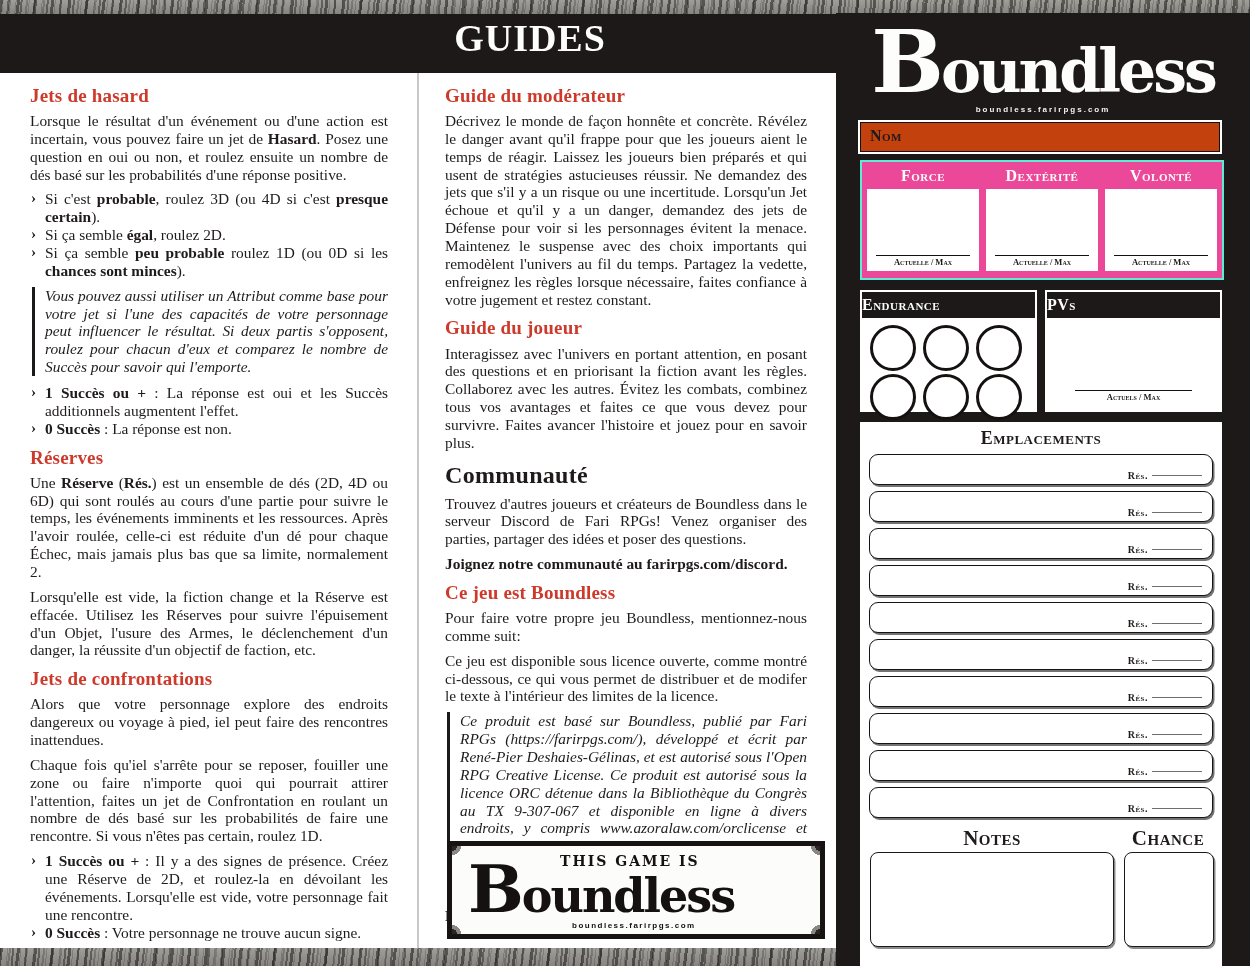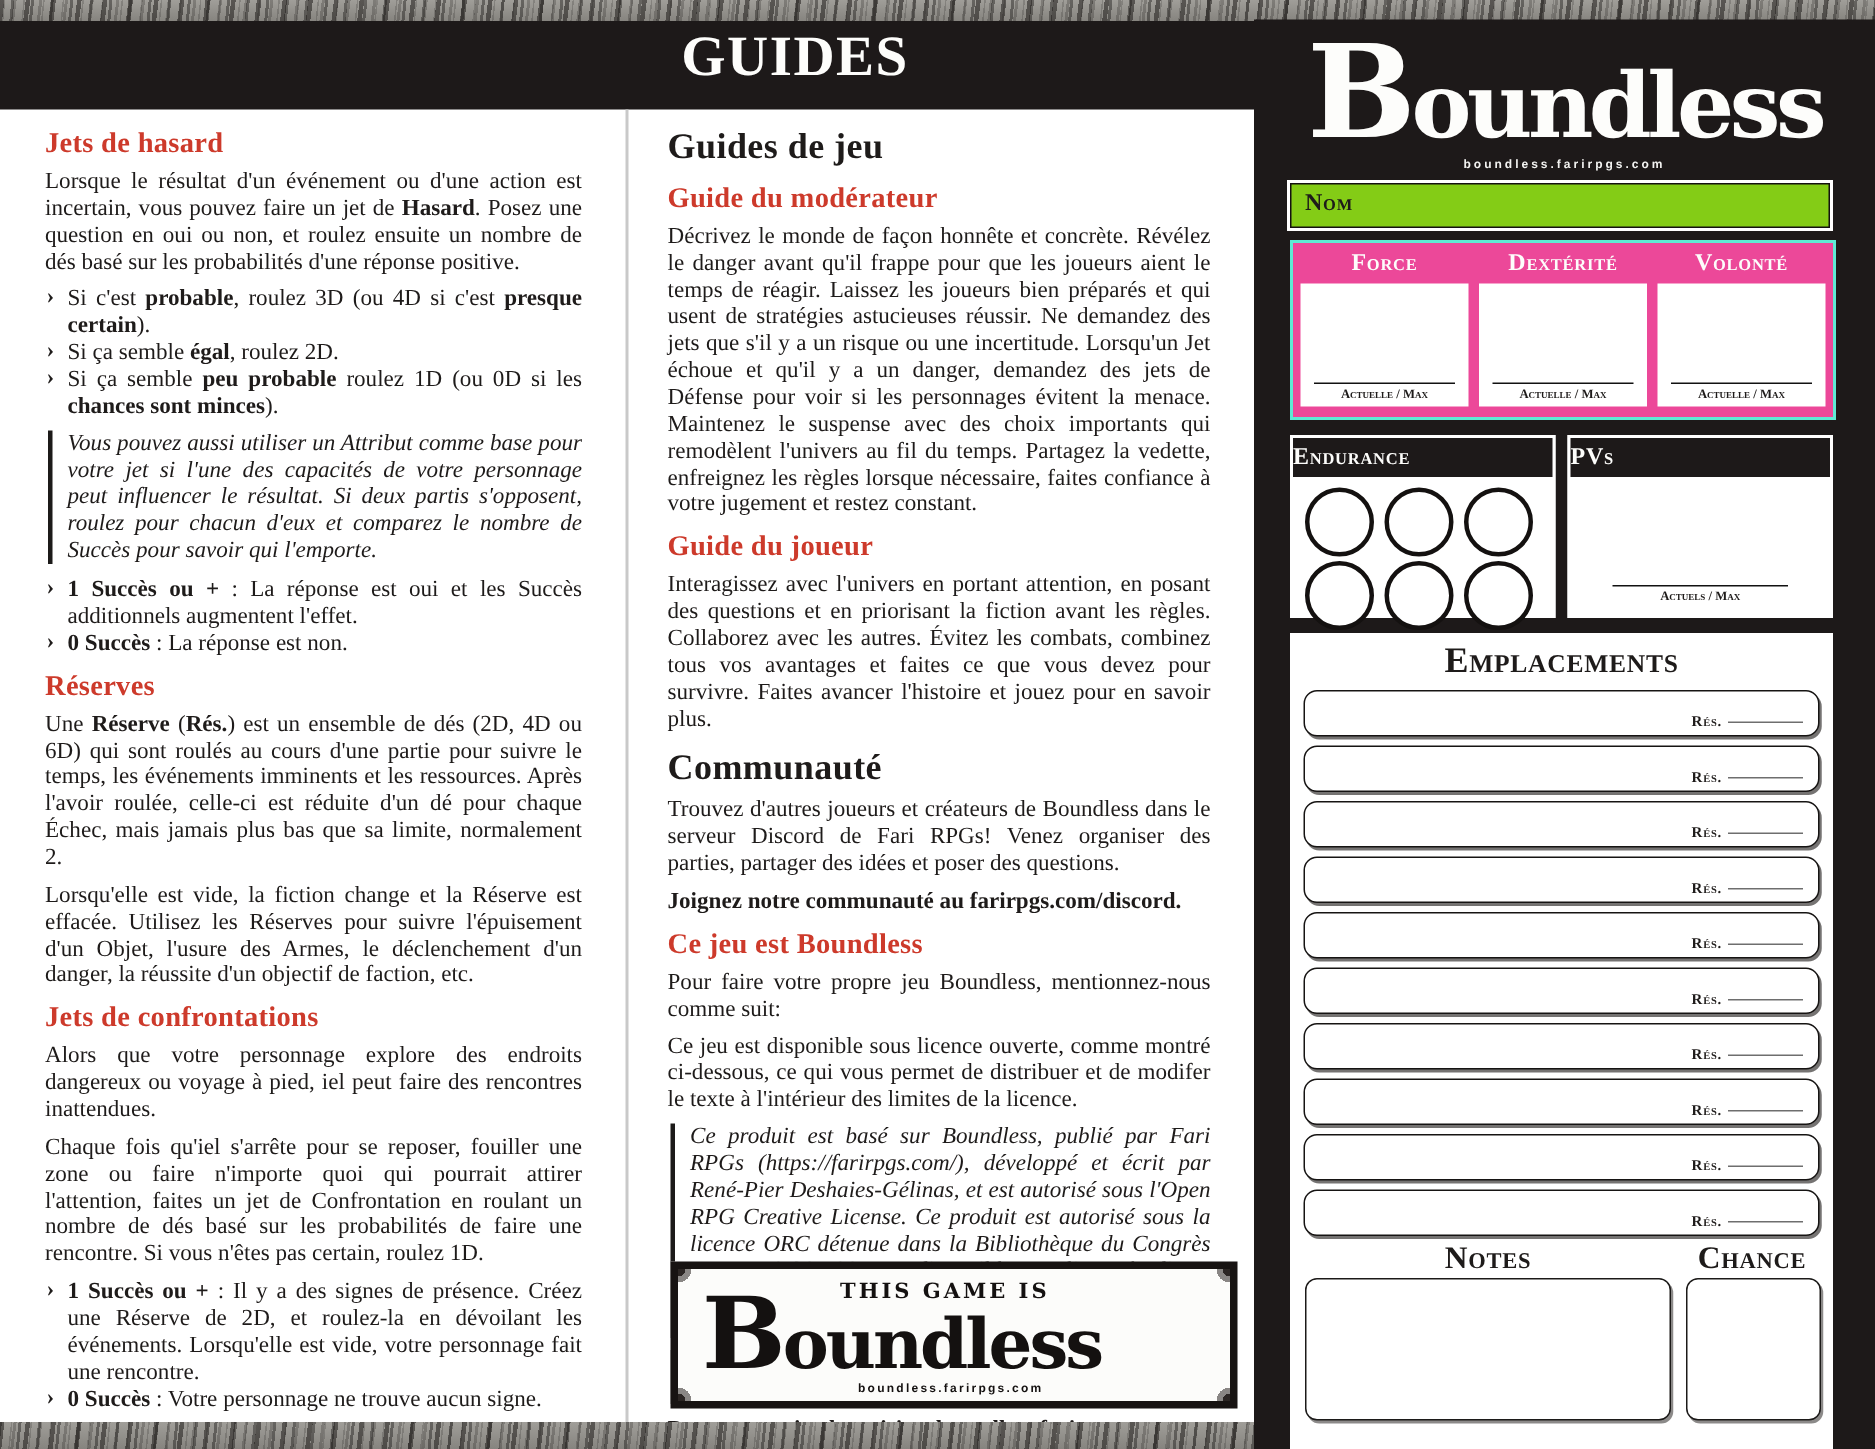--- a/index.html
+++ b/index.html
@@ -53,40 +53,40 @@
   
   .sheet{position:absolute;left:836px;top:13px;width:414px;height:953px;background:#1d1919;}
   .sc{font-variant:small-caps;font-weight:bold;letter-spacing:.5px;}
   .sheet-logo{position:absolute;left:0;top:6px;width:100%;text-align:center;color:#fdfdfb;
     font-family:"DejaVu Serif",serif;font-weight:bold;letter-spacing:-3px;line-height:1;}
   .slB{font-size:86px;}
   .slRest{font-size:60px;}
   .sheet-logo-url{position:absolute;left:0;top:92px;width:100%;text-align:center;color:#f3f3f1;
     font-size:8px;font-weight:bold;letter-spacing:2px;font-family:"Liberation Sans",sans-serif;}
 
-  .nom-box{position:absolute;left:24px;top:109px;width:358px;height:28px;background:#84cc16;border:1px solid #141110;box-shadow:0 0 0 2px #fff;}
+  .nom-box{position:absolute;left:24px;top:109px;width:358px;height:28px;background:#c2410c;border:1px solid #141110;box-shadow:0 0 0 2px #fff;}
   .nom-label{padding:4px 0 0 9px;font-size:16px;}
 
   .stats-box{position:absolute;left:24px;top:147px;width:350px;height:116px;border:2px solid #5eead4;background:#ec4899;display:flex;gap:7px;padding:0 5px;}
   .stat-col{flex:1;display:flex;flex-direction:column;align-items:center;}
   .stat-label{color:#fdfdfb;font-size:16px;margin:5px 0 4px;}
   .stat-field{background:#fff;width:100%;flex:1;margin-bottom:7px;position:relative;}
   .sub-line{position:absolute;bottom:4px;left:8%;right:8%;border-top:1.5px solid #111;text-align:center;
     font-size:8.5px;padding-top:1px;font-variant:small-caps;font-weight:bold;}
 
   .hbox{position:absolute;border:2px solid #fff;background:#fff;}
   .endurance-box{left:24px;top:277px;width:173px;height:118px;}
   .pv-box{left:209px;top:277px;width:173px;height:118px;}
   .box-header{background:#1d1919;color:#fdfdfb;font-size:16px;height:26px;line-height:26px;}
   .circles{padding:7px 0 0 8px;display:grid;grid-template-columns:repeat(3,53px);row-gap:3px;column-gap:0;}
   .circle{width:40px;height:40px;border:3px solid #141110;border-radius:50%;background:#fff;}
   .pv-body{position:relative;height:88px;background:#fff;}
 
   .emp-panel{position:absolute;left:24px;top:409px;width:362px;height:544px;background:#fff;}
-  .emp-title{text-align:center;font-size:24px;padding-top:6px;}
+  .emp-title{text-align:center;font-size:18px;padding-top:6px;}
   .slots{padding:5px 9px 0 9px;}
   .slot{height:29px;margin-bottom:6px;border:1.5px solid #161413;border-radius:9px;background:#fff;position:relative;box-shadow:1.5px 2px 0 rgba(25,22,20,.6);}
   .slot-res{position:absolute;right:64px;bottom:3px;font-size:10px;}
   .slot-line{position:absolute;right:10px;bottom:8px;width:50px;border-bottom:1.5px solid #6e6e6e;}
   .nc-h{position:absolute;text-align:center;font-size:21px;top:404px;}
   .notes-h{left:10px;width:244px;}
   .chance-h{left:262px;width:92px;}
   .ncbox{position:absolute;top:430px;height:93px;border:1.5px solid #1c1a19;border-radius:8px;background:#fff;box-shadow:1.5px 2px 0 rgba(25,22,20,.5);}
   .notes-box{left:10px;width:242px;}
   .chance-box{left:264px;width:88px;}
@@ -120,21 +120,20 @@
       <p class="para"><span>Alors que votre personnage explore des endroits dangereux ou voyage à pied, iel peut faire des rencontres inattendues.</span></p>
       <p class="para"><span>Chaque fois qu'iel s'arrête pour se reposer, fouiller une zone ou faire n'importe quoi qui pourrait attirer l'attention, faites un jet de Confrontation en roulant un nombre de dés basé sur les probabilités de faire une rencontre. Si vous n'êtes pas certain, roulez 1D.</span></p>
       <div class="bullets">
         <div class="bullet"><span class="marker">›</span><span><span class="b ">1 Succès ou +</span><span> : Il y a des signes de présence. Créez une Réserve de 2D, et roulez-la en dévoilant les événements. Lorsqu'elle est vide, votre personnage fait une rencontre.</span></span></div>
         <div class="bullet"><span class="marker">›</span><span><span class="b ">0 Succès</span><span> : Votre personnage ne trouve aucun signe.</span></span></div>
       </div>
       <div class="blk h3">Jets de réaction</div>
     </div>
   <div class="divider"></div>
   <div class="col col-mid" id="mid-col">
-      <div class="blk h2">Guides de jeu</div>
       <div class="blk h3">Guide du modérateur</div>
       <p class="para"><span>Décrivez le monde de façon honnête et concrète. Révélez le danger avant qu'il frappe pour que les joueurs aient le temps de réagir. Laissez les joueurs bien préparés et qui usent de stratégies astucieuses réussir. Ne demandez des jets que s'il y a un risque ou une incertitude. Lorsqu'un Jet échoue et qu'il y a un danger, demandez des jets de Défense pour voir si les personnages évitent la menace. Maintenez le suspense avec des choix importants qui remodèlent l'univers au fil du temps. Partagez la vedette, enfreignez les règles lorsque nécessaire, faites confiance à votre jugement et restez constant.</span></p>
       <div class="blk h3">Guide du joueur</div>
       <p class="para"><span>Interagissez avec l'univers en portant attention, en posant des questions et en priorisant la fiction avant les règles. Collaborez avec les autres. Évitez les combats, combinez tous vos avantages et faites ce que vous devez pour survivre. Faites avancer l'histoire et jouez pour en savoir plus.</span></p>
       <div class="blk h2">Communauté</div>
       <p class="para"><span>Trouvez d'autres joueurs et créateurs de Boundless dans le serveur Discord de Fari RPGs! Venez organiser des parties, partager des idées et poser des questions.</span></p>
       <p class="para"><span class="b ">Joignez notre communauté au farirpgs.com/discord.</span></p>
       <div class="blk h3">Ce jeu est Boundless</div>
       <p class="para"><span>Pour faire votre propre jeu Boundless, mentionnez-nous comme suit:</span></p>
       <p class="para"><span>Ce jeu est disponible sous licence ouverte, comme montré ci-dessous, ce qui vous permet de distribuer et de modifer le texte à l'intérieur des limites de la licence.</span></p>

